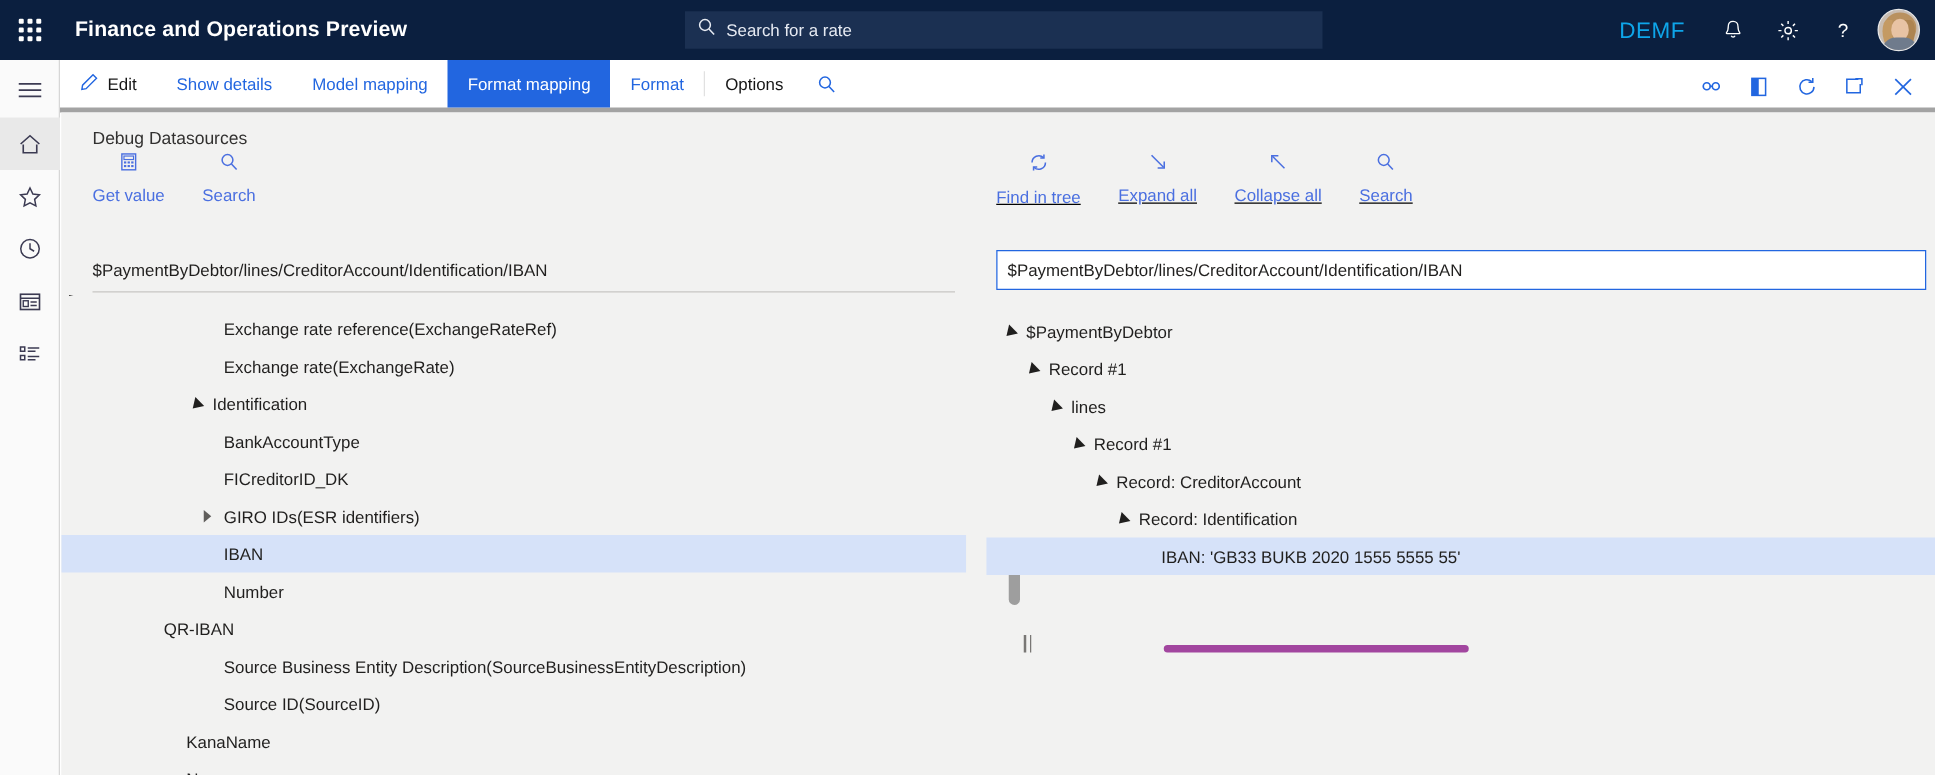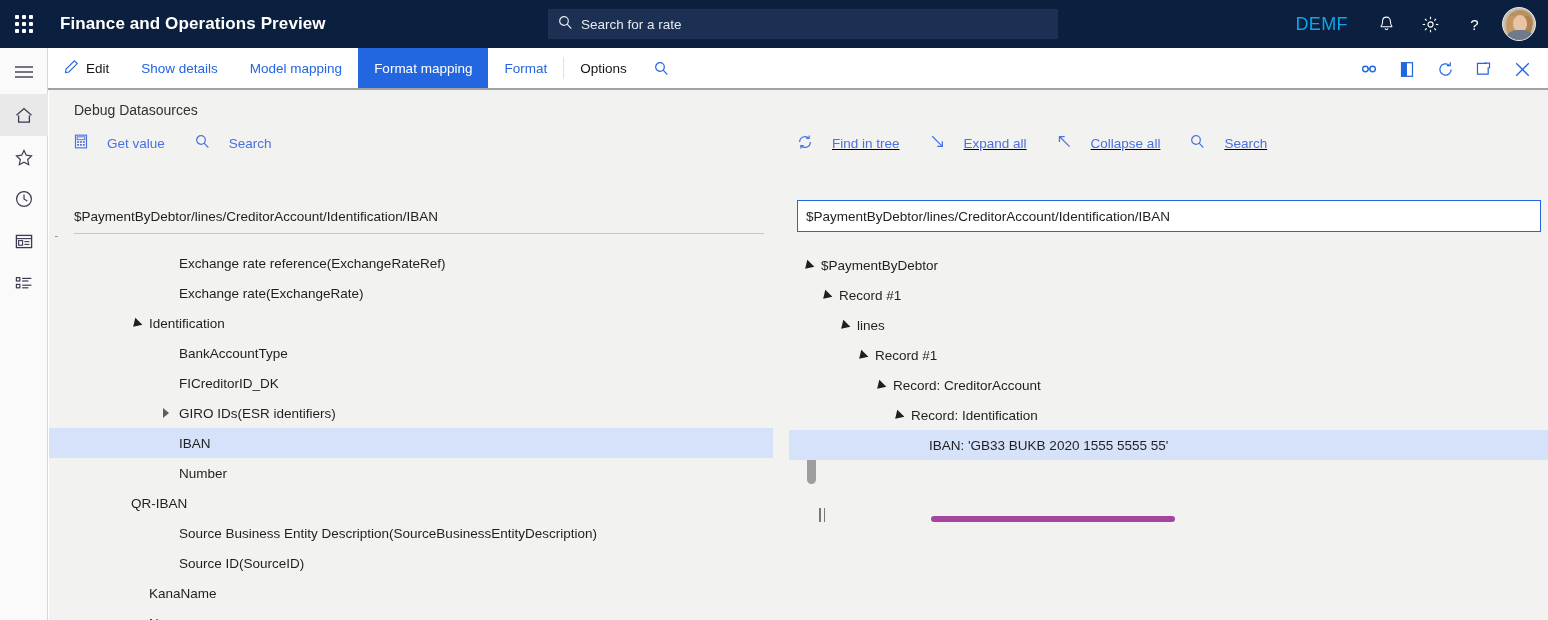--- a/index.html
+++ b/index.html
@@ -73,21 +73,21 @@
   .rail-item {
     width: 48px; height: 42px; display: flex; align-items: center; justify-content: center;
     cursor: pointer; color: #3b3a52;
   }
   .rail-item.sel { background: #e9e9e9; }
   .rail-item.hamburger { height: 44px; margin-top: 2px; }
 
   
   .actionpane {
     position: absolute; left: 48px; top: 48px; width: 1500px; height: 42px;
-    background: #ffffff; border-bottom: 2px solid #a3a3a3;
+    background: #ffffff; border-bottom: 4px solid #a3a3a3;
     display: flex; align-items: stretch;
   }
   .ap-btn {
     display: flex; align-items: center; gap: 7px;
     padding: 0 16px; font-size: 13.5px; color: #2266e0; cursor: pointer;
     white-space: nowrap;
   }
   .ap-btn.dark { color: #161616; }
   .ap-btn.active { background: #2266e0; color: #ffffff; font-weight: normal; }
   .ap-sep { width: 1px; background: #e1e1e1; margin: 9px 0; }
@@ -120,23 +120,23 @@
     position: absolute; left: 0; top: 38px; width: 724px; height: 492px;
   }
   .pane-right {
     position: absolute; left: 740px; top: 38px; width: 759px; height: 492px;
   }
   .pane-toolbar {
     display: flex; align-items: center; height: 30px; margin-left: 25px;
   }
   .pane-right .pane-toolbar { margin-left: 8px; text-decoration: underline; }
   .tb-btn {
-    display: flex; align-items: center; gap: 19px;
+    display: flex; align-items: center; gap: 9px;
     padding: 0 14px 0 0; margin-right: 16px;
-    font-size: 13.5px; color: #4a6fe0; cursor: pointer; white-space: nowrap;
+    font-size: 13.5px; color: #4a6fe0; cursor: pointer; white-space: nowrap; flex-direction: column;
   }
   .tb-btn:first-child { }
 
   .path-input {
     position: absolute; left: 25px; top: 76px; width: 690px; height: 30px;
     background: transparent; border: none; border-bottom: 1px solid #c8c6c4;
     font-size: 13.5px; color: #201f1e; font-family: inherit;
     padding: 0 2px 4px 0; outline: none;
   }
   .pane-right .path-input {
@@ -435,21 +435,21 @@
 
     <div class="tree" id="left-tree">
         <div class="tnode" style="padding-left: 108px;">
           <span class="twist"></span>
           <span class="tlabel">Exchange rate reference(ExchangeRateRef)</span>
         </div>
         <div class="tnode" style="padding-left: 108px;">
           <span class="twist"></span>
           <span class="tlabel">Exchange rate(ExchangeRate)</span>
         </div>
-        <div class="tnode" style="padding-left: 78px;">
+        <div class="tnode" style="padding-left: 99px;">
           <span class="twist">
             <i class="tw-open"></i>
           </span>
           <span class="tlabel">Identification</span>
         </div>
         <div class="tnode" style="padding-left: 108px;">
           <span class="twist"></span>
           <span class="tlabel">BankAccountType</span>
         </div>
         <div class="tnode" style="padding-left: 108px;">

